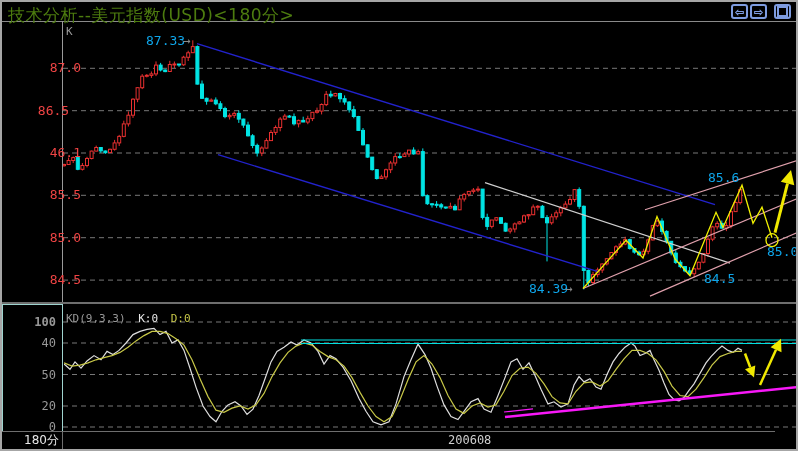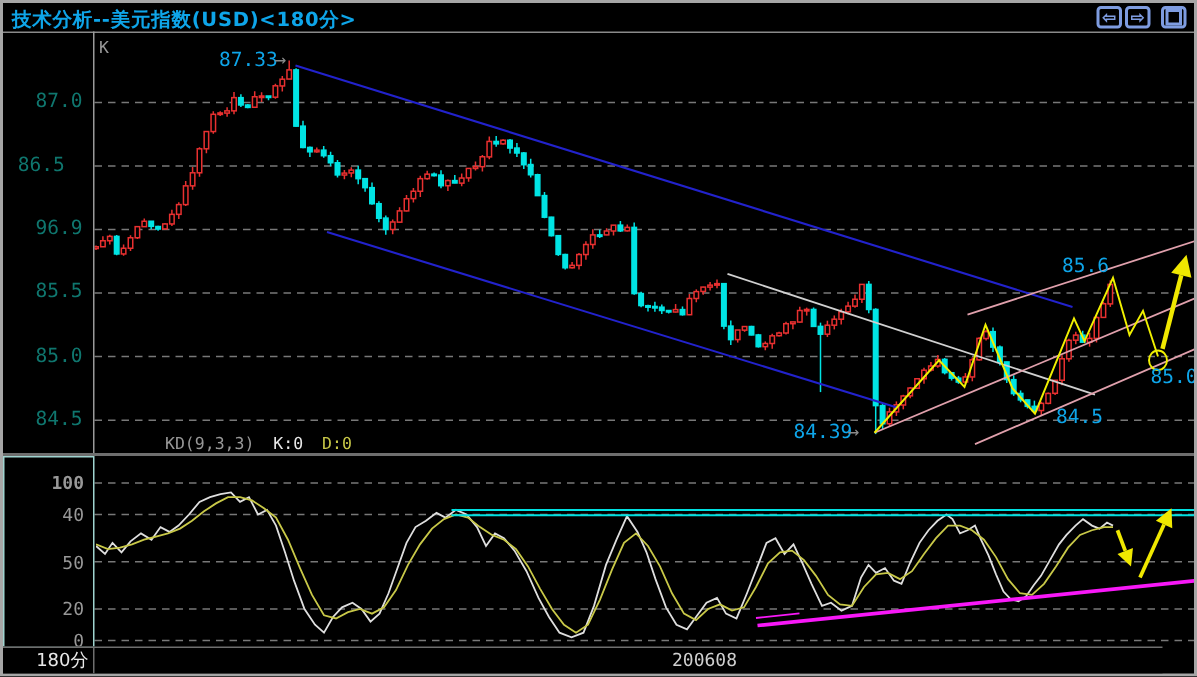--- a/index.html
+++ b/index.html
@@ -2,37 +2,37 @@
 <html><head>
 <meta charset="utf-8">
 <style>
   html,body{margin:0;padding:0;background:#1a1a1a;}
   .window{position:relative;width:798px;height:451px;background:#000;
     border:2px solid #a6a6a6;box-sizing:border-box;overflow:hidden;
     font-family:"DejaVu Sans",sans-serif;}
   .stage{position:absolute;left:-2px;top:-2px;width:798px;height:451px;}
   .titlebar{position:absolute;left:2px;top:2px;width:794px;height:19px;background:#000;
     border-bottom:1px solid #8a8a8a;}
-  .title{position:absolute;left:6px;top:2px;font-size:13px;font-weight:bold;color:#0ea5e9;
+  .title{position:absolute;left:6px;top:2px;font-size:17px;font-weight:normal;color:#4d7c0f;
     letter-spacing:.5px;white-space:nowrap;}
   .winbtns{position:absolute;right:5px;top:2px;display:flex;}
   .wbtn{width:17px;height:15px;border:2px solid #7e9ce0;border-radius:3px;background:#000;
     color:#7e9ce0;font-size:11px;line-height:10px;text-align:center;padding:0;margin-left:2px;
     box-sizing:border-box;font-weight:bold;cursor:pointer;display:flex;align-items:center;justify-content:center;}
   .wbtn.max{margin-left:7px;}
   .wbtn.max .sq{display:block;width:7px;height:7px;border:2px solid #7e9ce0;}
   svg.canvas{position:absolute;left:0;top:0;}
   .tick{position:absolute;left:0;width:55px;text-align:right;
-    font:13px "DejaVu Sans Mono",monospace;color:#0f766e;}
+    font:13px "DejaVu Sans Mono",monospace;color:#ef4444;padding-left:26px;}
   .ktick{position:absolute;left:0;width:56px;text-align:right;
     font:12px "DejaVu Sans Mono",monospace;color:#989898;}
   .ann{position:absolute;font:13px "DejaVu Sans Mono",monospace;color:#0ea5e9;white-space:nowrap;}
   .ann.gray{color:#8a8a8a;}
   .pane-label{position:absolute;font:11px "DejaVu Sans Mono",monospace;color:#989898;}
-  .kd-head{position:absolute;left:66px;top:289px;font:11px "DejaVu Sans Mono",monospace;white-space:nowrap;margin-left:44px;}
+  .kd-head{position:absolute;left:66px;top:312px;font:11px "DejaVu Sans Mono",monospace;white-space:nowrap;}
   .kd-head .kd-name{color:#989898;}
   .kd-head .k-val{color:#e8e8e8;margin-left:6px;}
   .kd-head .d-val{color:#c8c848;margin-left:6px;}
   .vaxis{position:absolute;left:62px;top:21px;width:1px;height:282px;background:#9a9a9a;}
   .divider-h{position:absolute;left:2px;top:302px;width:794px;height:2px;background:#6e6e6e;}
   .kd-select{position:absolute;left:2px;top:304px;width:61px;height:128px;
     border:1px solid #9fd4cf;box-sizing:border-box;}
   .footer{position:absolute;left:2px;top:431px;width:773px;height:18px;background:#000;
     border-top:1px solid #6e6e6e;box-sizing:border-box;}
   .cell-left{position:absolute;left:0;top:0;width:61px;height:17px;border-right:1px solid #6e6e6e;
@@ -406,21 +406,21 @@
         </button>
       </div>
     </div>
 
     <div class="vaxis"></div>
     <div class="pane-label" style="left:66px;top:25px;">K</div>
 
     <div id="main-ticks">
         <div class="tick" style="top: 60.3px;">87.0</div>
         <div class="tick" style="top: 102.65px; text-align: center;">86.5</div>
-        <div class="tick" style="top: 145px;">96.9</div>
+        <div class="tick" style="top: 145px;">46.1</div>
         <div class="tick" style="top: 187.35px;">85.5</div>
         <div class="tick" style="top: 229.7px;">85.0</div>
         <div class="tick" style="top: 272.05px;">84.5</div>
       </div>
     <div id="main-anns">
         <div class="ann" style="left: 146px; top: 33px;">87.33</div>
         <div class="ann gray" style="left: 183px; top: 33px;">→</div>
         <div class="ann" style="left: 529px; top: 281px;">84.39</div>
         <div class="ann gray" style="left: 565px; top: 281px;">→</div>
         <div class="ann" style="left: 708px; top: 170px;">85.6</div>

